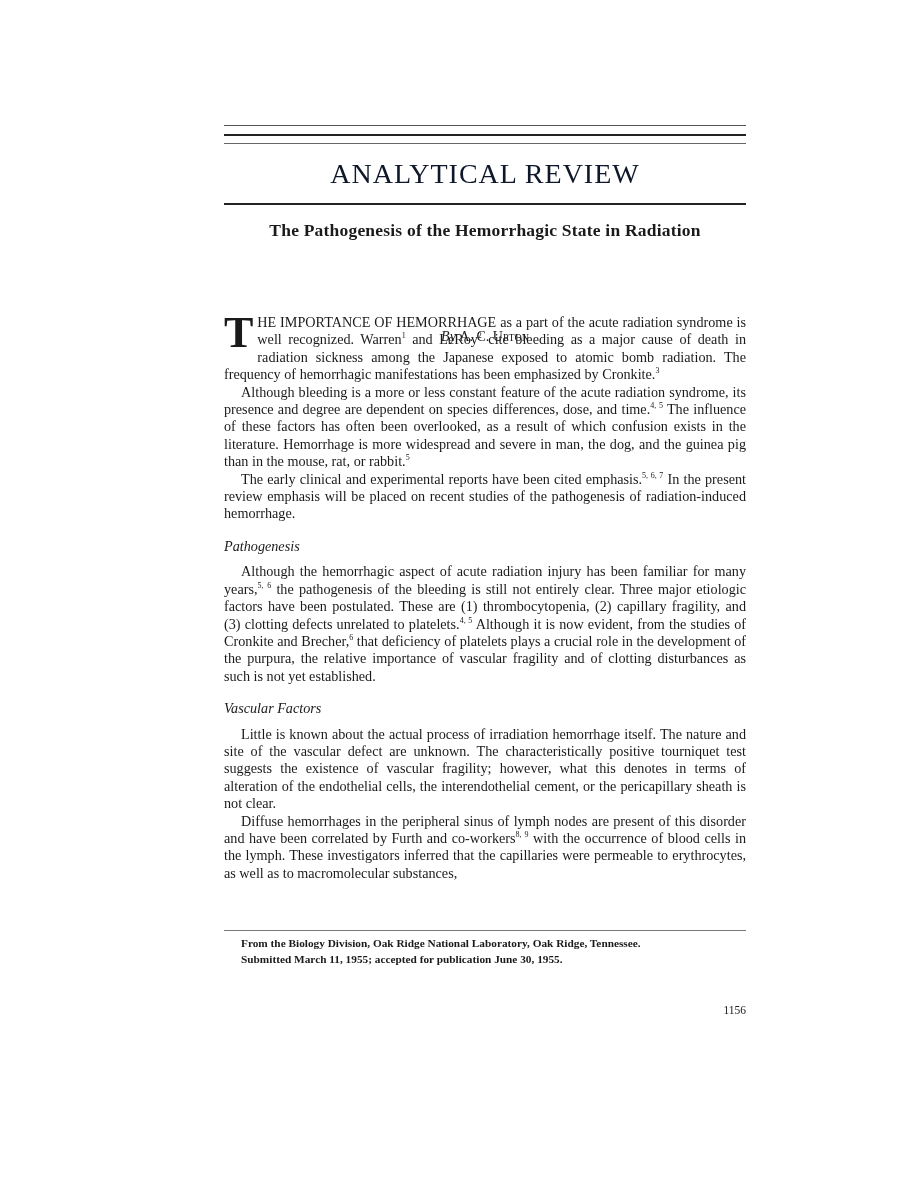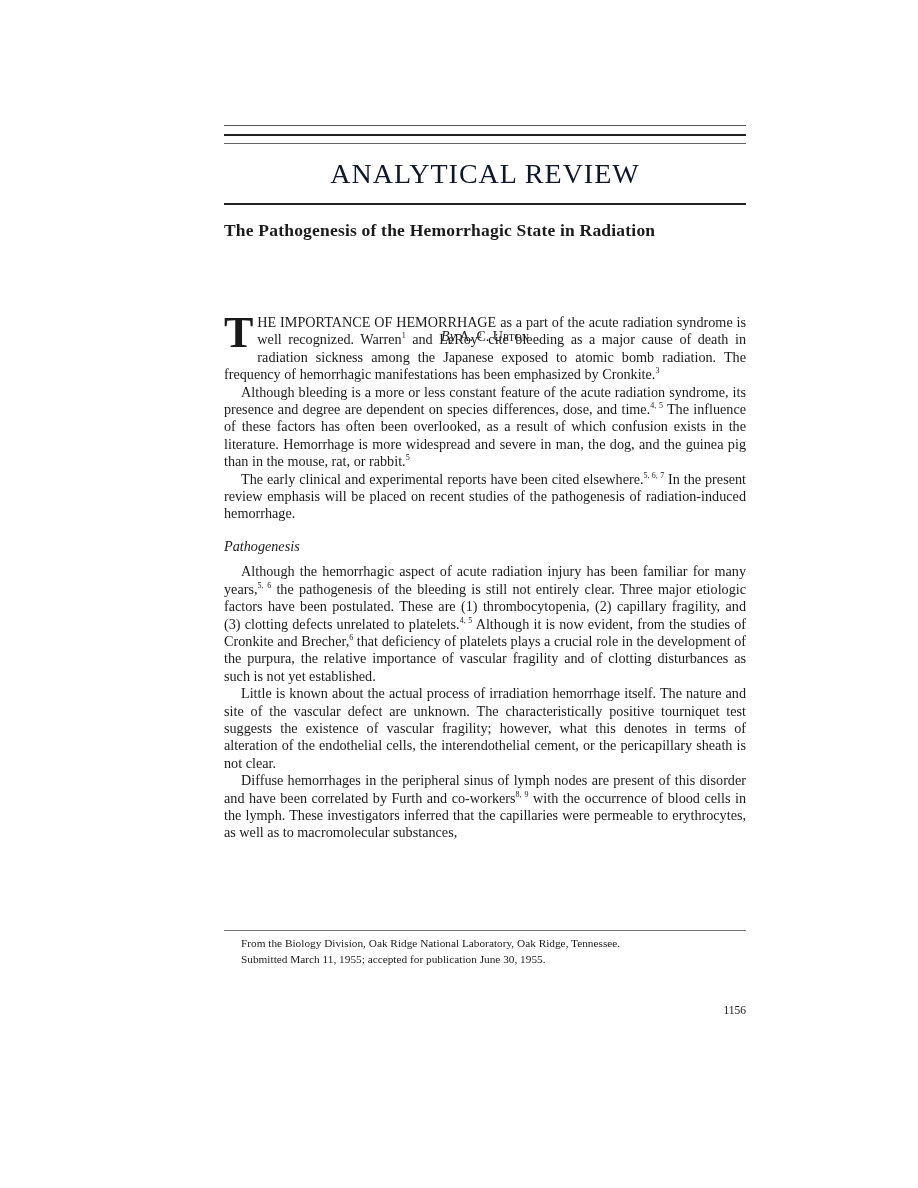--- a/index.html
+++ b/index.html
@@ -5,36 +5,36 @@
   html, body { margin: 0; padding: 0; background: #ffffff; }
   body { width: 918px; height: 1188px; position: relative; overflow: hidden;
          font-family: "Liberation Serif", "DejaVu Serif", serif; color: #1a1a1a; }
   .rule { position: absolute; left: 224px; width: 522px; background: #222; }
   .r1 { top: 125px; height: 1px; background: #555; }
   .r2 { top: 134px; height: 2px; }
   .r3 { top: 143px; height: 1px; background: #666; }
   .r4 { top: 203px; height: 2px; }
   .section-head { position: absolute; left: 224px; top: 150px; width: 522px; text-align: center;
                   font-size: 28px; letter-spacing: 1px; line-height: 48px; color: #0f172a; }
-  .title { position: absolute; left: 224px; top: 220px; width: 522px; text-align: left;
+  .title { position: absolute; left: 224px; top: 220px; width: 522px; text-align: center;
            font-weight: bold; font-size: 17.5px; line-height: 21px; letter-spacing: 0.2px; }
   .byline { position: absolute; left: 224px; top: 281px; width: 522px; text-align: center; font-size: 14px; margin-top: 48px; }
   .byline .by { font-style: italic; }
   .byline .sc { font-variant: small-caps; }
   .body { position: absolute; left: 224px; top: 314px; width: 522px; font-size: 14.2px;
           line-height: 17.4px; text-align: justify; }
   .body p { margin: 0; text-indent: 17px; }
   .body p.first { text-indent: 0; }
   .dropcap { float: left; font-size: 44px; line-height: 34px; margin: 2px 4px 0 0; font-weight: bold; }
   .caps { }
   .subhead { font-style: italic; margin: 15px 0 8px 0 !important; text-indent: 0 !important; }
   sup { font-size: 8px; vertical-align: super; line-height: 0; }
   .footrule { position: absolute; left: 224px; top: 930px; width: 522px; height: 1px; background: #777; }
   .foot { position: absolute; left: 224px; top: 936px; width: 522px; font-size: 11.3px; line-height: 15.5px;
-          text-align: justify; }
+          text-align: justify; font-weight: bold; }
   .foot p { margin: 0; text-indent: 17px; }
   .pagenum { position: absolute; left: 224px; top: 1004px; width: 522px; text-align: right; font-size: 11.5px; }
 </style>
 </head>
 <body>
 
 <div class="rule r1"></div>
 <div class="rule r2"></div>
 <div class="rule r3"></div>
 <div class="section-head">ANALYTICAL REVIEW</div>
@@ -47,26 +47,27 @@
 <div class="byline">
   <span class="by">By</span>
   <span class="sc">A. C. Upton</span>
 </div>
 
 <div class="body">
   <p class="first"><span class="dropcap">T</span><span class="caps">HE IMPORTANCE OF HEMORRHAGE</span><span> as a part of the acute radiation syndrome is well recognized. Warren</span><sup>1</sup><span> and LeRoy</span><sup>2</sup><span> cite bleeding as a major cause of death in radiation sickness among the Japanese exposed to atomic bomb radiation. The frequency of hemorrhagic manifestations has been emphasized by Cronkite.</span><sup>3</sup></p>
 
   <p><span>Although bleeding is a more or less constant feature of the acute radiation syndrome, its presence and degree are dependent on species differences, dose, and time.</span><sup>4, 5</sup><span> The influence of these factors has often been overlooked, as a result of which confusion exists in the literature. Hemorrhage is more widespread and severe in man, the dog, and the guinea pig than in the mouse, rat, or rabbit.</span><sup>5</sup></p>
 
-  <p><span>The early clinical and experimental reports have been cited elsewhere.</span><sup>5, 6, 7</sup><span> In the present review emphasis will be placed on recent studies of the pathogenesis of radiation-induced hemorrhage.</span></p>
+  <p><span>The early clinical and experimental reports have been cited emphasis.</span><sup>5, 6, 7</sup><span> In the present review emphasis will be placed on recent studies of the pathogenesis of radiation-induced hemorrhage.</span></p>
 
   <p class="subhead">Pathogenesis</p>
 
   <p><span>Although the hemorrhagic aspect of acute radiation injury has been familiar for many years,</span><sup>5, 6</sup><span> the pathogenesis of the bleeding is still not entirely clear. Three major etiologic factors have been postulated. These are (1) thrombocytopenia, (2) capillary fragility, and (3) clotting defects unrelated to platelets.</span><sup>4, 5</sup><span> Although it is now evident, from the studies of Cronkite and Brecher,</span><sup>6</sup><span> that deficiency of platelets plays a crucial role in the development of the purpura, the relative importance of vascular fragility and of clotting disturbances as such is not yet established.</span></p>
 
+  <p class="subhead">Vascular Factors</p>
 
   <p><span>Little is known about the actual process of irradiation hemorrhage itself. The nature and site of the vascular defect are unknown. The characteristically positive tourniquet test suggests the existence of vascular fragility; however, what this denotes in terms of alteration of the endothelial cells, the interendothelial cement, or the pericapillary sheath is not clear.</span></p>
 
   <p><span>Diffuse hemorrhages in the peripheral sinus of lymph nodes are present of this disorder and have been correlated by Furth and co-workers</span><sup>8, 9</sup><span> with the occurrence of blood cells in the lymph. These investigators inferred that the capillaries were permeable to erythrocytes, as well as to macromolecular substances,</span></p>
 </div>
 
 <div class="footrule"></div>
 <div class="foot">
   <p>From the Biology Division, Oak Ridge National Laboratory, Oak Ridge, Tennessee.</p>
   <p>Submitted March 11, 1955; accepted for publication June 30, 1955.</p>

